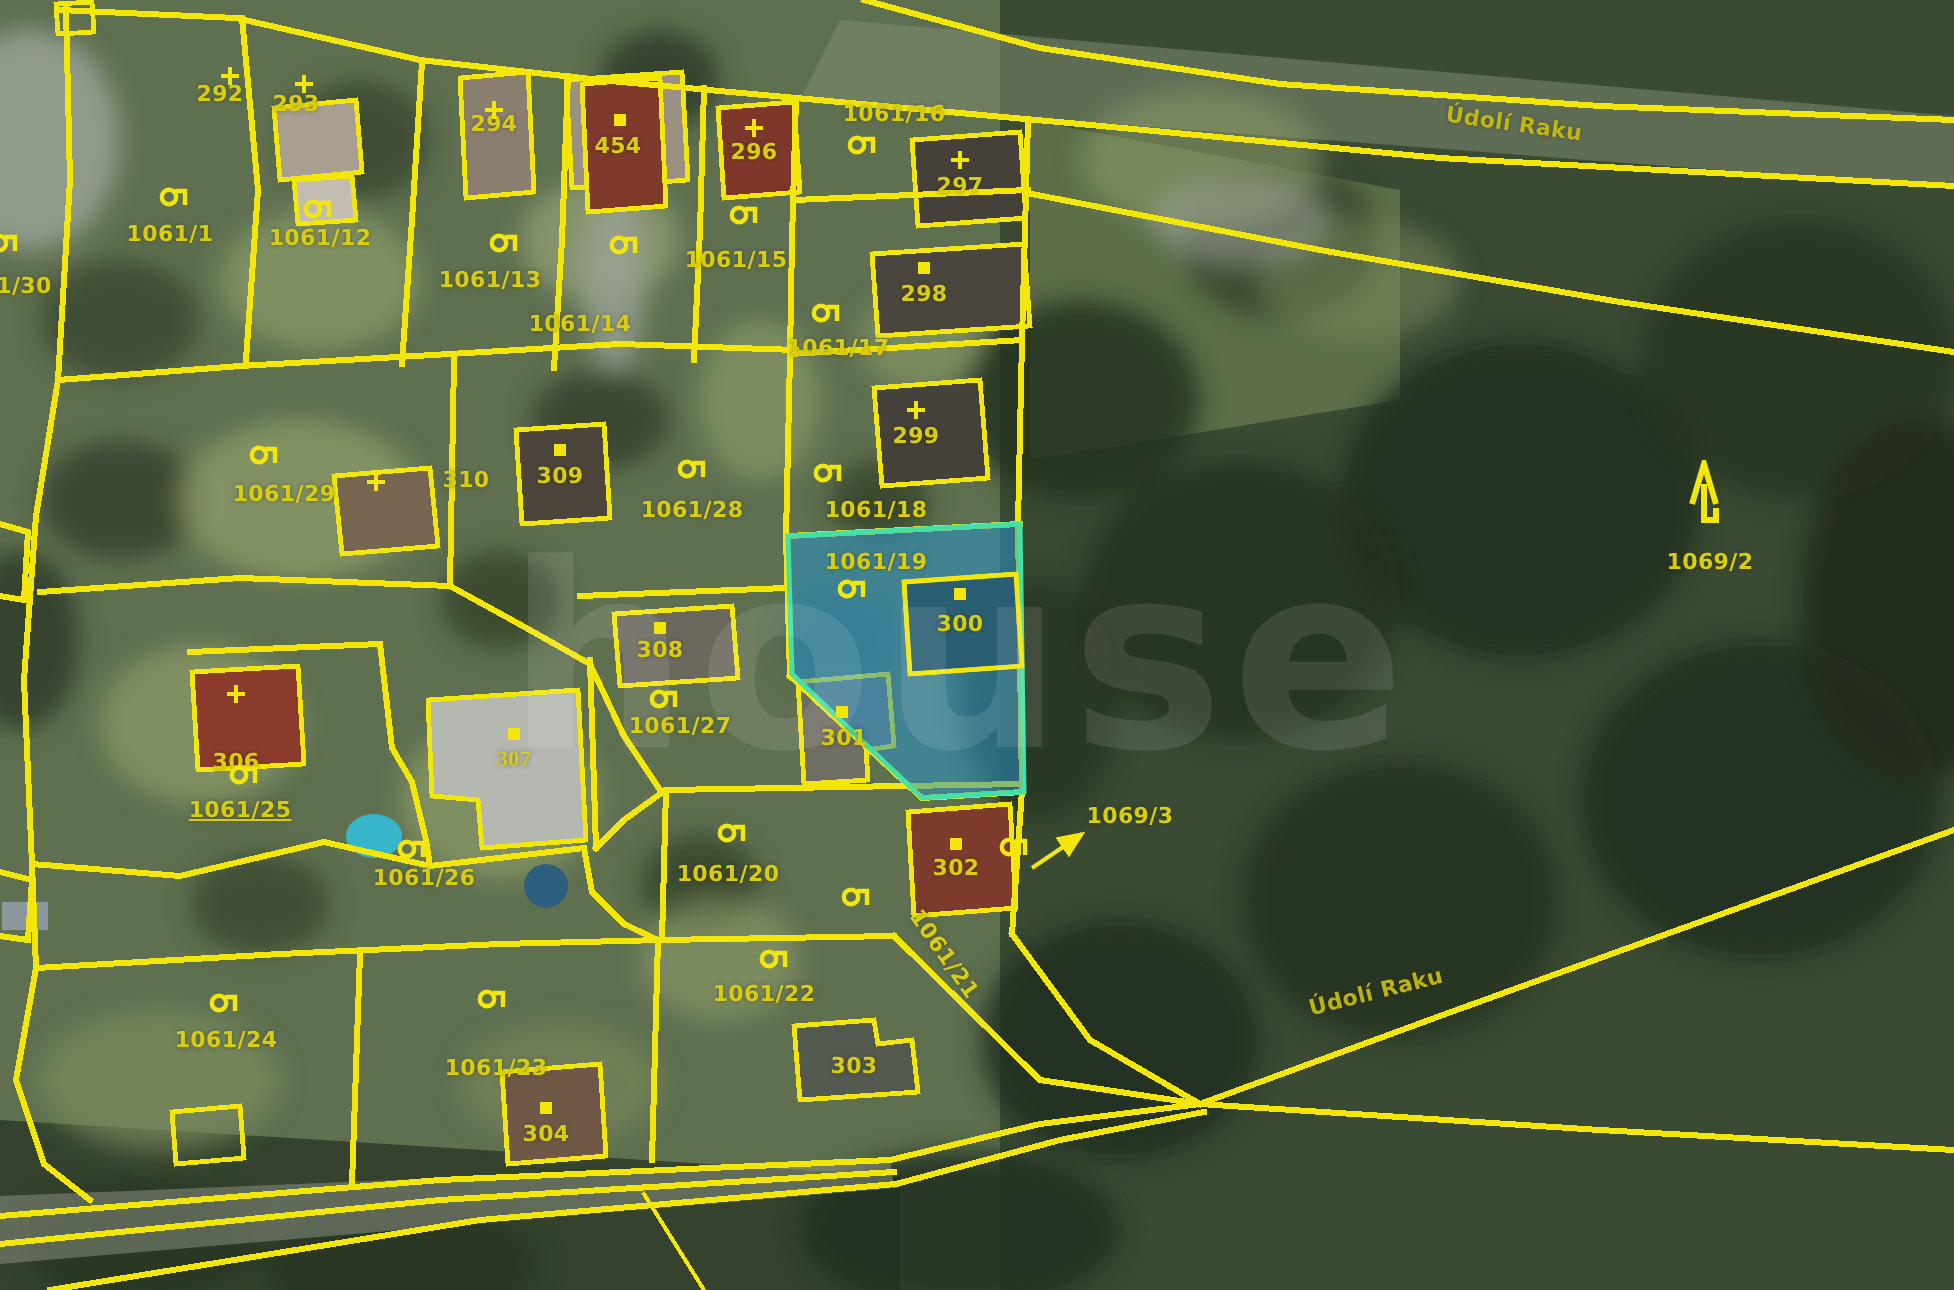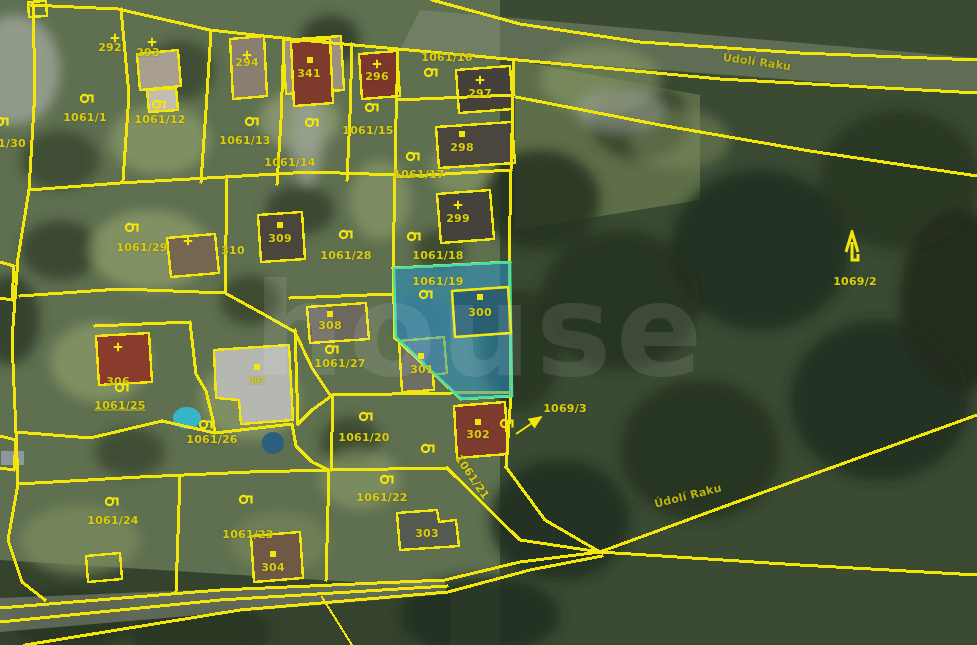--- a/index.html
+++ b/index.html
@@ -162,35 +162,35 @@
 
   <line x1="516" y1="434" x2="541" y2="417" stroke="#f2e60a" stroke-width="2" marker-end="url(#ah)"></line>
 </svg>
 
 <div id="watermark">house</div>
 
 <div id="label-layer">
       <span class="map-label " style="left: 110px; top: 47px; transform: translate(-50%, -50%) rotate(0deg);">292</span>
       <span class="map-label " style="left: 148px; top: 52px; transform: translate(-50%, -50%) rotate(0deg);">293</span>
       <span class="map-label " style="left: 247px; top: 62px; transform: translate(-50%, -50%) rotate(0deg);">294</span>
-      <span class="map-label " style="left: 309px; top: 73px; transform: translate(-50%, -50%) rotate(0deg);">341</span>
+      <span class="map-label " style="left: 309px; top: 73px; transform: translate(-50%, -50%) rotate(0deg);">454</span>
       <span class="map-label " style="left: 377px; top: 76px; transform: translate(-50%, -50%) rotate(0deg);">296</span>
       <span class="map-label " style="left: 480px; top: 93px; transform: translate(-50%, -50%) rotate(0deg);">297</span>
       <span class="map-label " style="left: 462px; top: 147px; transform: translate(-50%, -50%) rotate(0deg);">298</span>
       <span class="map-label " style="left: 458px; top: 218px; transform: translate(-50%, -50%) rotate(0deg);">299</span>
       <span class="map-label " style="left: 480px; top: 312px; transform: translate(-50%, -50%) rotate(0deg);">300</span>
       <span class="map-label " style="left: 422px; top: 369px; transform: translate(-50%, -50%) rotate(0deg);">301</span>
       <span class="map-label " style="left: 478px; top: 434px; transform: translate(-50%, -50%) rotate(0deg);">302</span>
       <span class="map-label " style="left: 427px; top: 533px; transform: translate(-50%, -50%) rotate(0deg);">303</span>
       <span class="map-label " style="left: 273px; top: 567px; transform: translate(-50%, -50%) rotate(0deg);">304</span>
       <span class="map-label " style="left: 118px; top: 359px; transform: translate(-50%, -50%) rotate(0deg); margin-top: 22px;">306</span>
       <span class="map-label " style="left: 257px; top: 380px; transform: translate(-50%, -50%) rotate(0deg); font-family: Liberation Serif, serif;">307</span>
       <span class="map-label " style="left: 330px; top: 325px; transform: translate(-50%, -50%) rotate(0deg);">308</span>
       <span class="map-label " style="left: 280px; top: 238px; transform: translate(-50%, -50%) rotate(0deg);">309</span>
-      <span class="map-label " style="left: 188px; top: 250px; transform: translate(-50%, -50%) rotate(0deg); margin-left: 45px;">310</span>
+      <span class="map-label " style="left: 188px; top: 240px; transform: translate(-50%, -50%) rotate(0deg); margin-left: 45px;">310</span>
       <span class="map-label " style="left: 85px; top: 117px; transform: translate(-50%, -50%) rotate(0deg);">1061/1</span>
       <span class="map-label " style="left: 160px; top: 119px; transform: translate(-50%, -50%) rotate(0deg);">1061/12</span>
       <span class="map-label " style="left: 245px; top: 140px; transform: translate(-50%, -50%) rotate(0deg);">1061/13</span>
       <span class="map-label " style="left: 290px; top: 162px; transform: translate(-50%, -50%) rotate(0deg);">1061/14</span>
       <span class="map-label " style="left: 368px; top: 130px; transform: translate(-50%, -50%) rotate(0deg);">1061/15</span>
       <span class="map-label " style="left: 447px; top: 57px; transform: translate(-50%, -50%) rotate(0deg);">1061/16</span>
       <span class="map-label " style="left: 419px; top: 174px; transform: translate(-50%, -50%) rotate(0deg);">1061/17</span>
       <span class="map-label " style="left: 438px; top: 255px; transform: translate(-50%, -50%) rotate(0deg);">1061/18</span>
       <span class="map-label " style="left: 438px; top: 281px; transform: translate(-50%, -50%) rotate(0deg);">1061/19</span>
       <span class="map-label " style="left: 142px; top: 247px; transform: translate(-50%, -50%) rotate(0deg);">1061/29</span>

